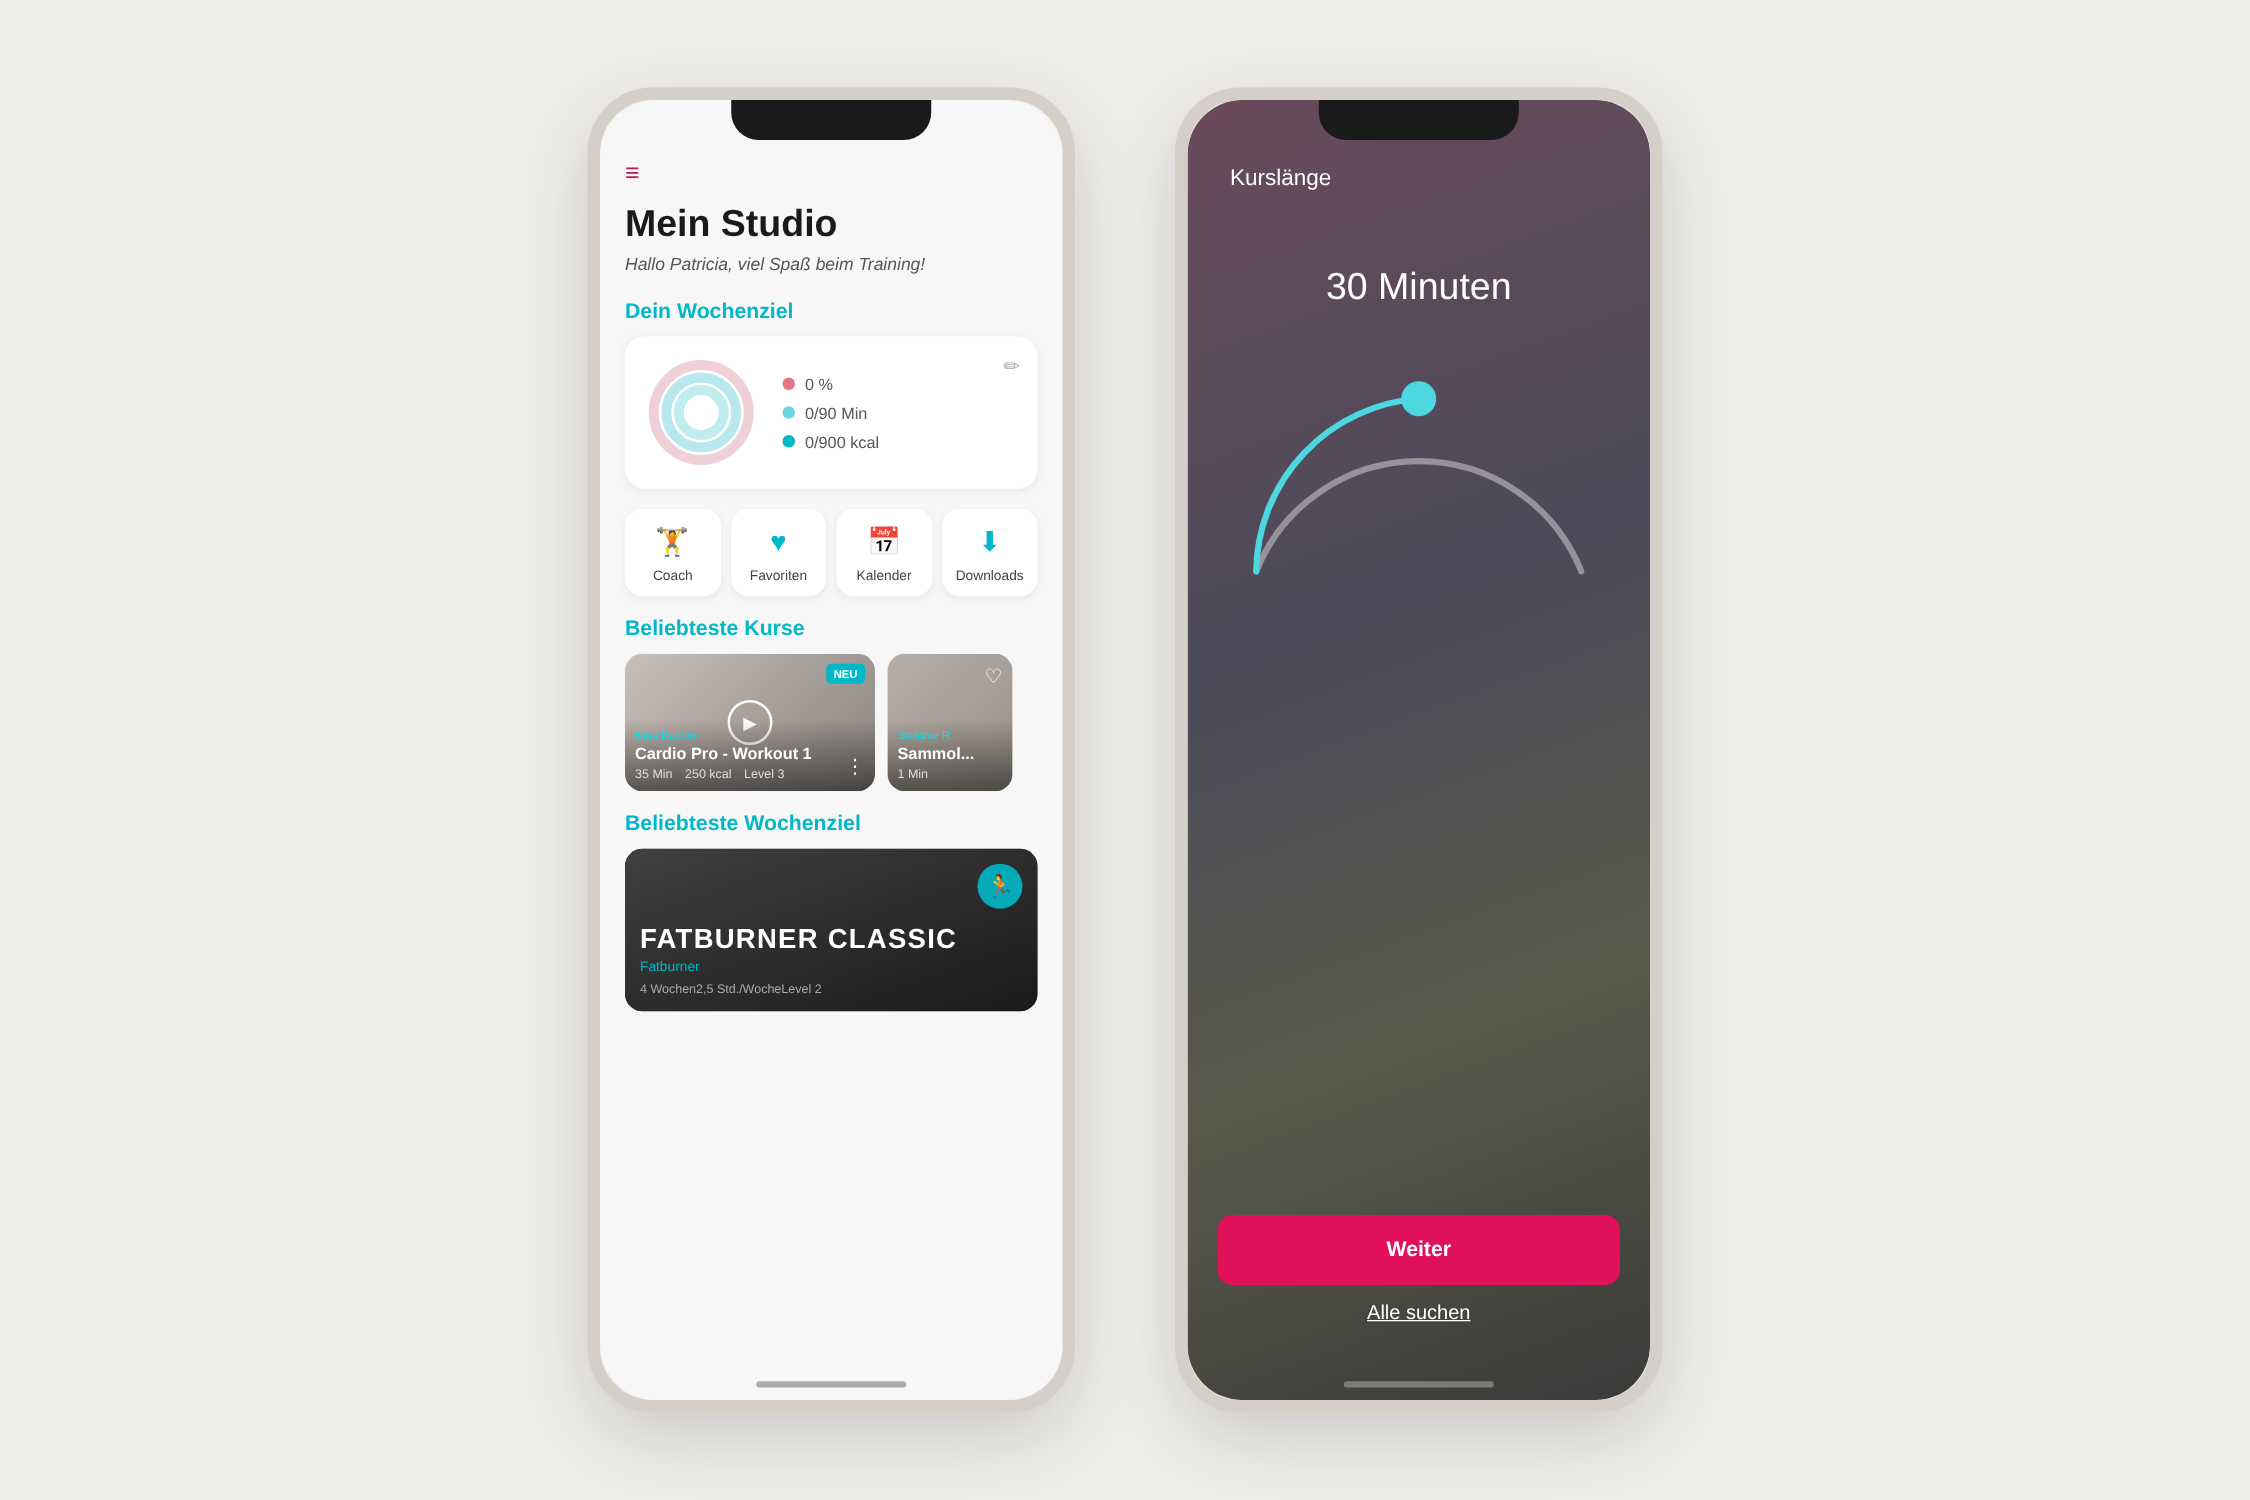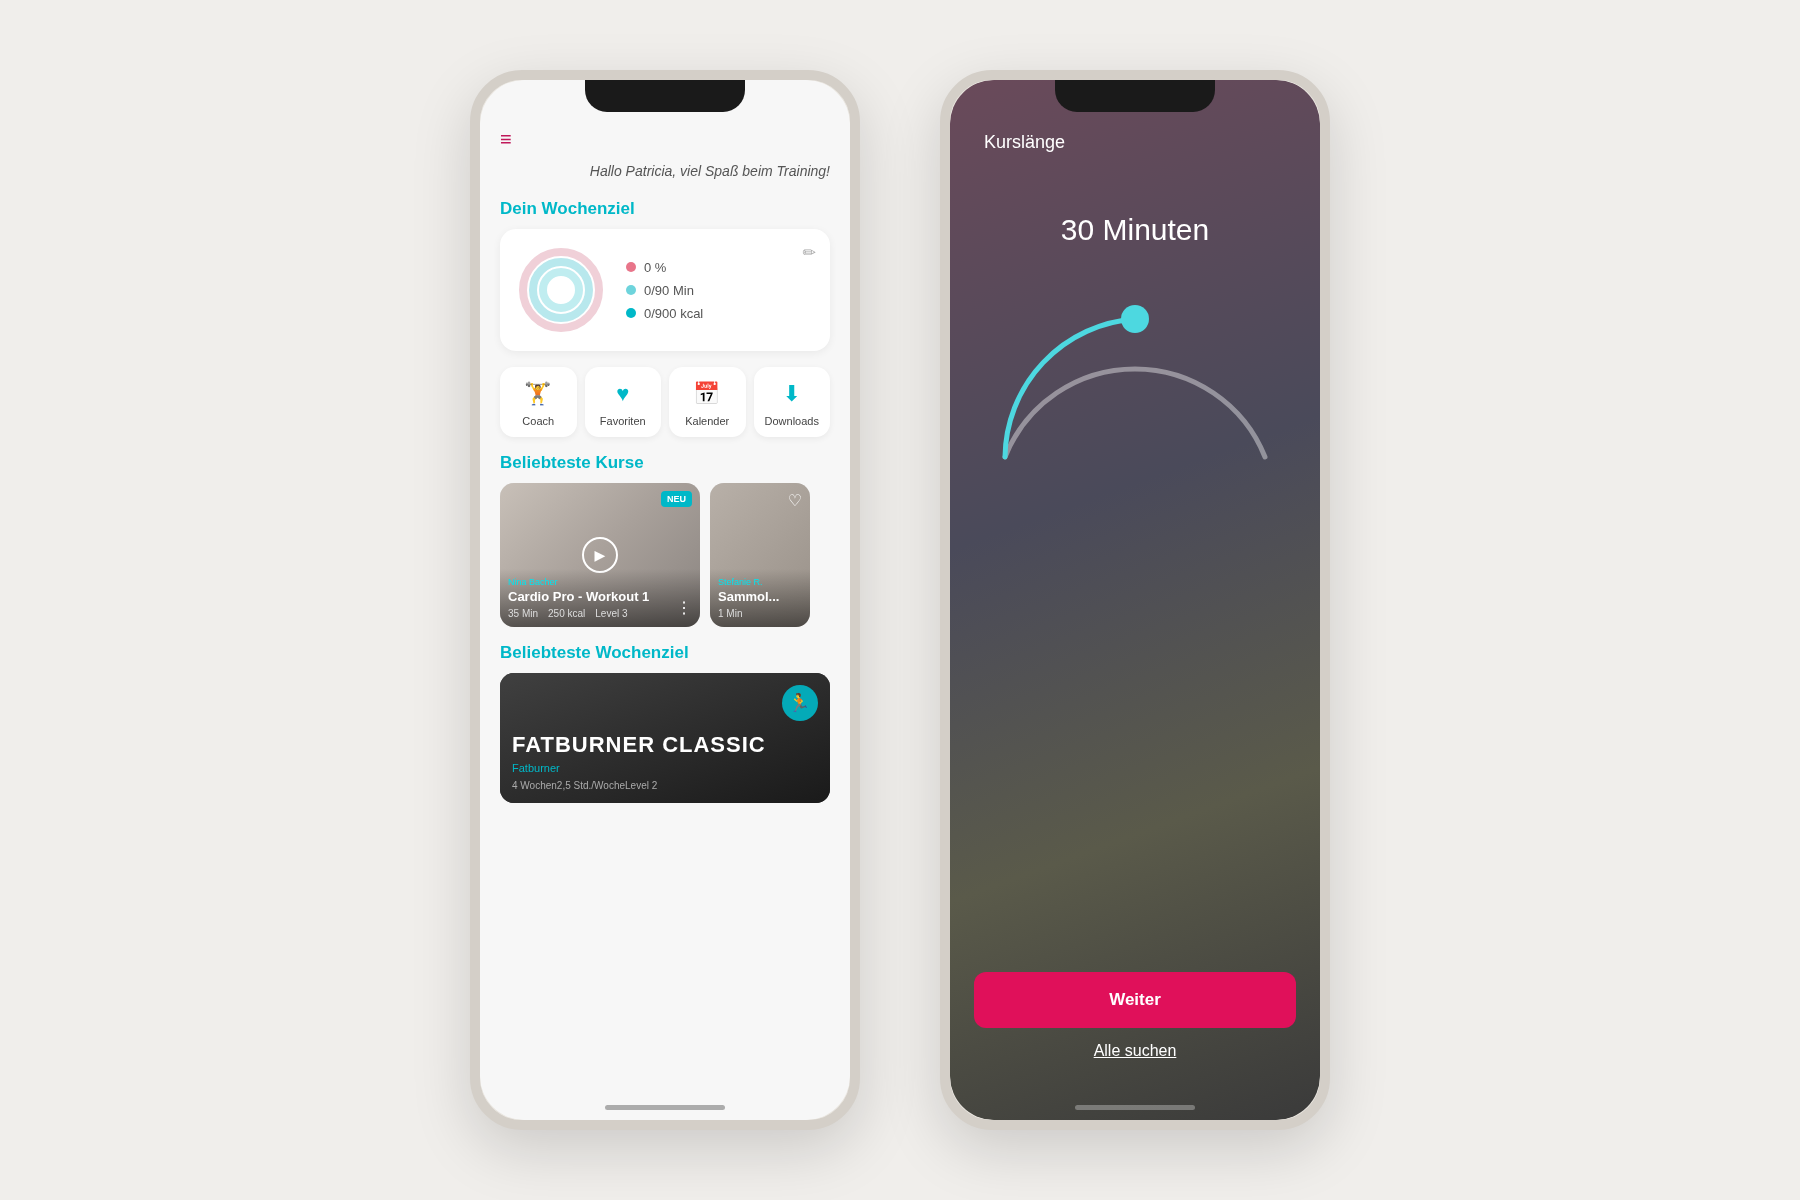--- a/index.html
+++ b/index.html
@@ -70,21 +70,21 @@
       font-weight: 800;
       color: #1a1a1a;
       margin-bottom: 6px;
     }
 
     .greeting-text {
       font-style: italic;
       color: #555;
       font-size: 14px;
       margin-bottom: 20px;
-      text-align: right;
+      text-align: left;
     }
 
     .section-title {
       color: #00b8c8;
       font-weight: 700;
       font-size: 17px;
       margin-bottom: 10px;
     }
 
     
@@ -178,21 +178,21 @@
     
     .courses-row {
       display: flex;
       gap: 10px;
       margin-bottom: 16px;
       overflow: hidden;
     }
 
     .course-card {
       width: 200px;
-      height: 144px;
+      height: 110px;
       border-radius: 14px;
       overflow: hidden;
       position: relative;
       flex-shrink: 0;
       background: #ddd;
     }
 
     .course-card-bg {
       width: 100%;
       height: 100%;
@@ -436,20 +436,21 @@
 </head>
 <body>
 
 <div class="phone phone1">
   <div class="notch"></div>
   <div class="screen">
     <div class="phone1-content">
 
       <span class="hamburger-icon">≡</span>
 
+      <div class="mein-studio-title">Mein Studio</div>
 
       <div class="greeting-text">Hallo Patricia, viel Spaß beim Training!</div>
 
       <div class="section-title">Dein Wochenziel</div>
       <div class="weekly-goal-card">
         <span class="edit-icon">✏</span>
         <div class="goal-content">
 
           <div class="rings-container">
             <svg viewBox="0 0 90 90">

